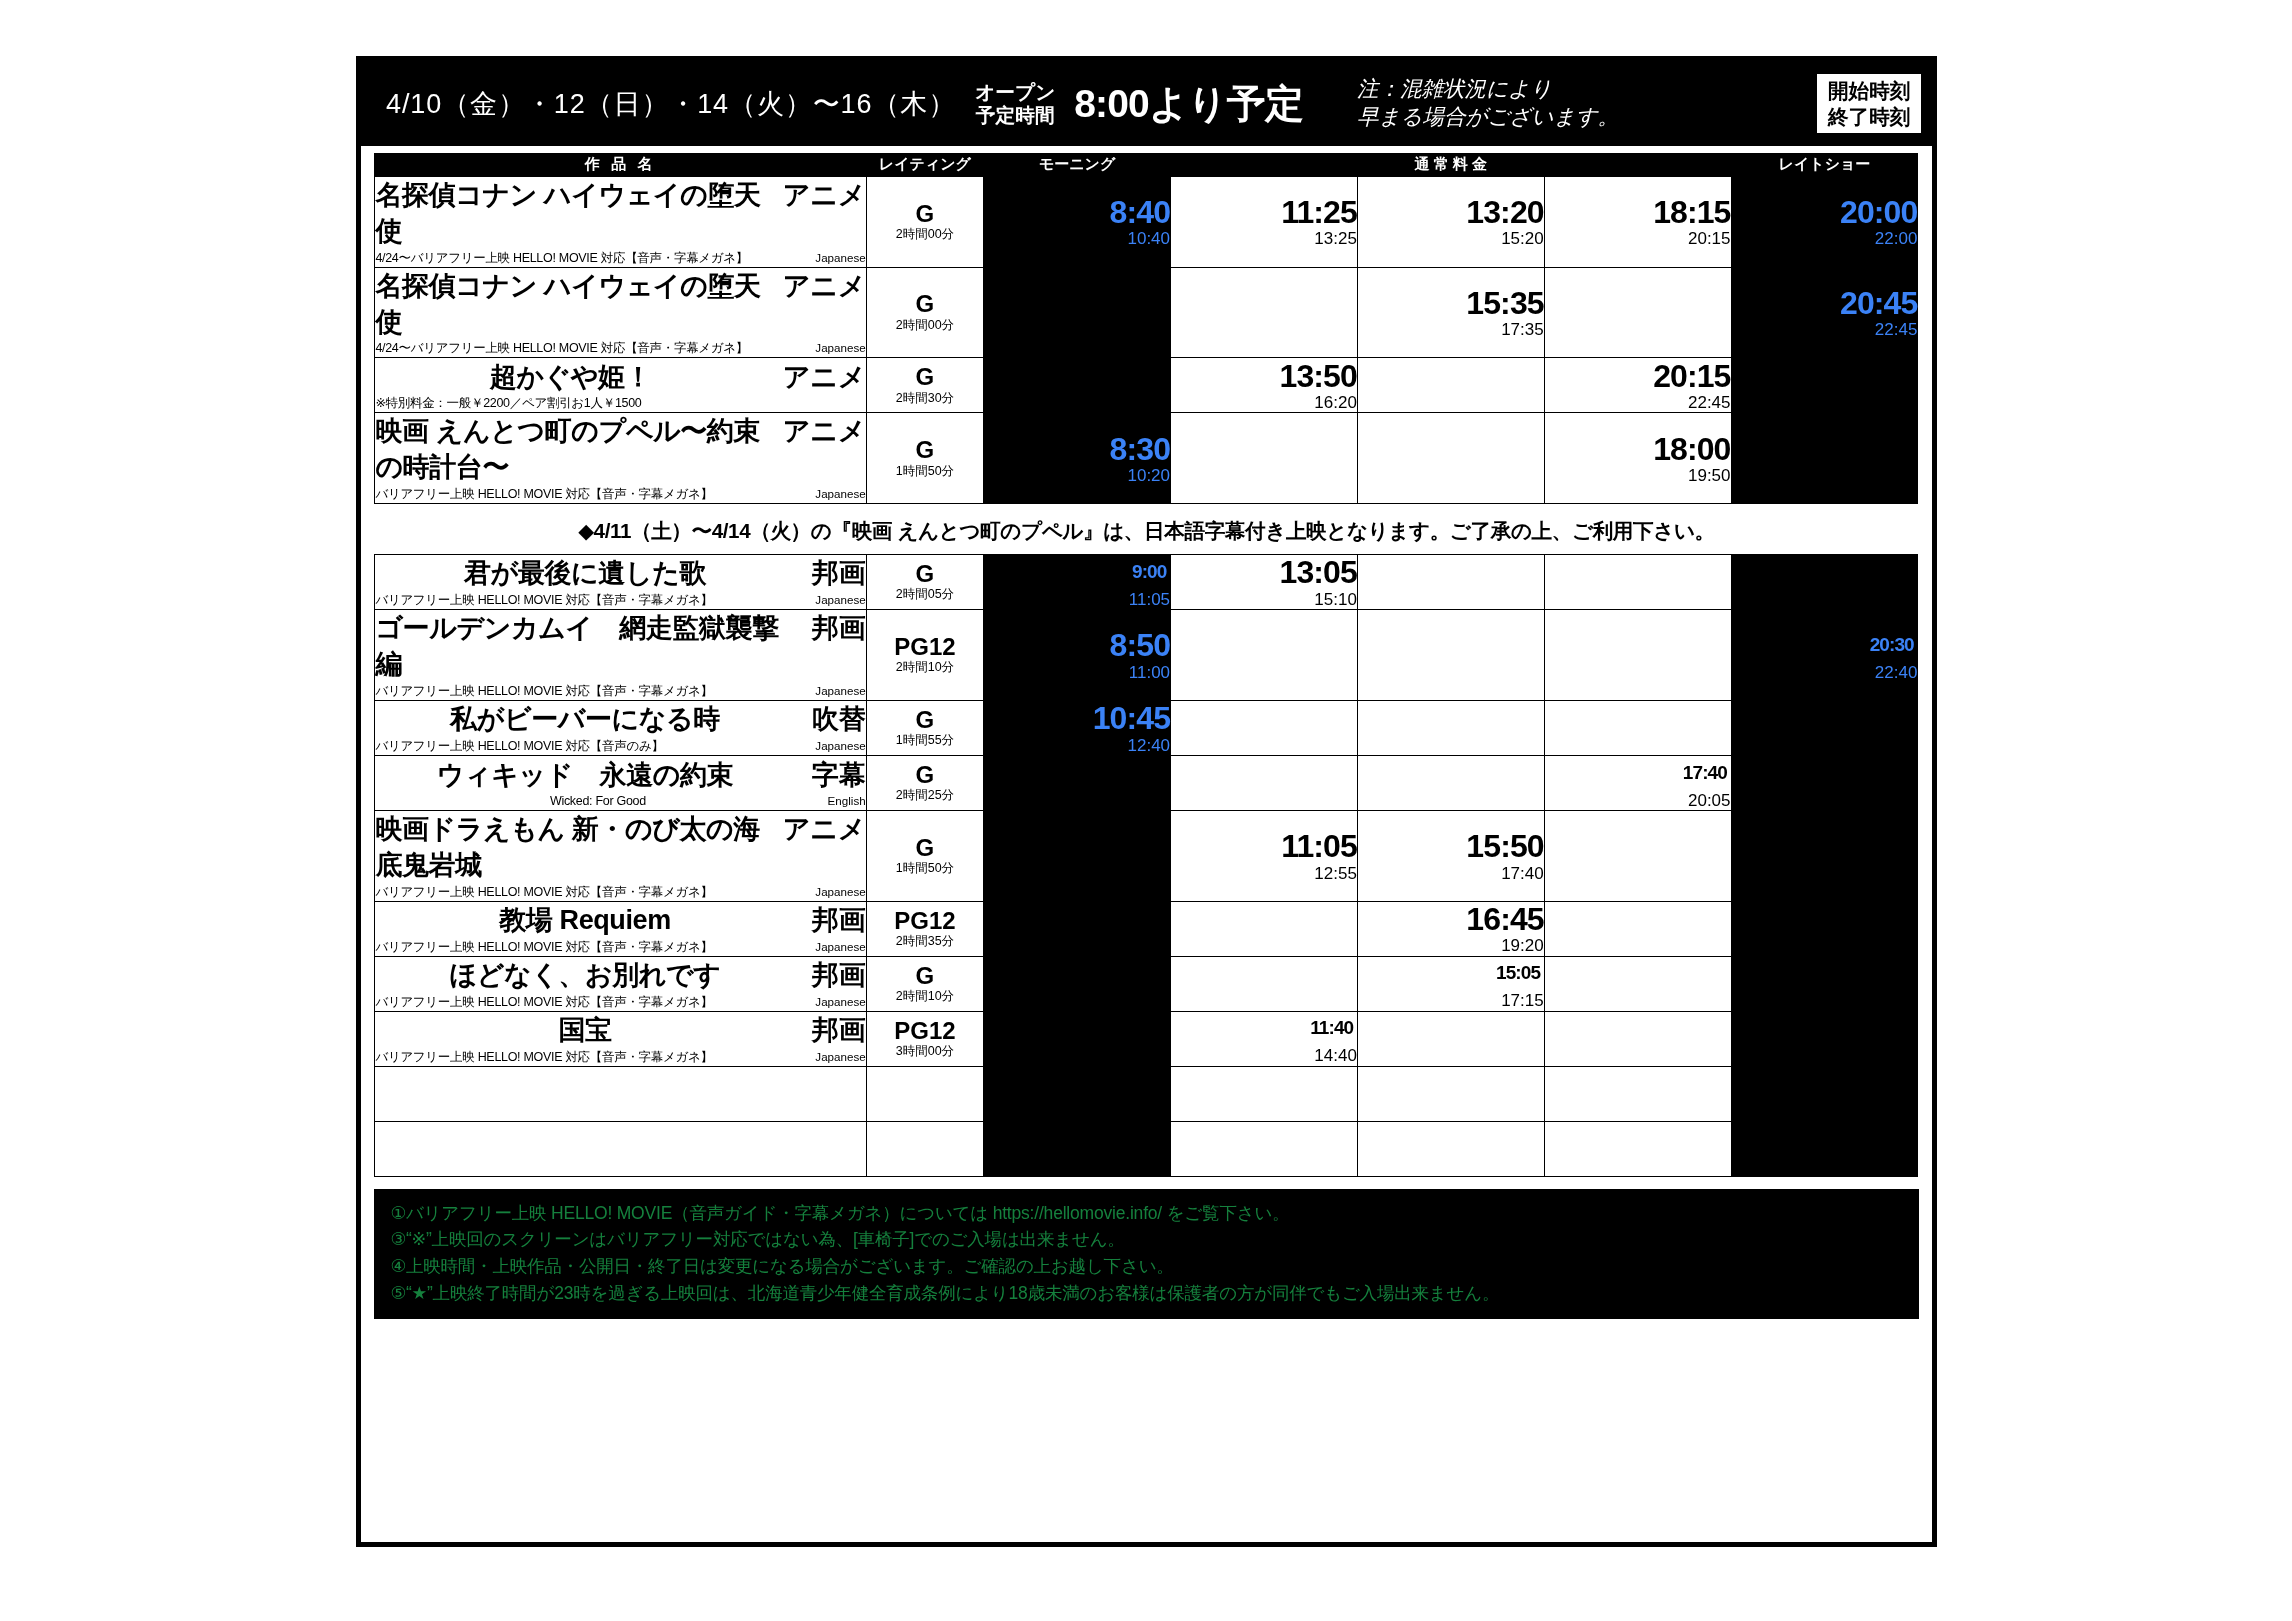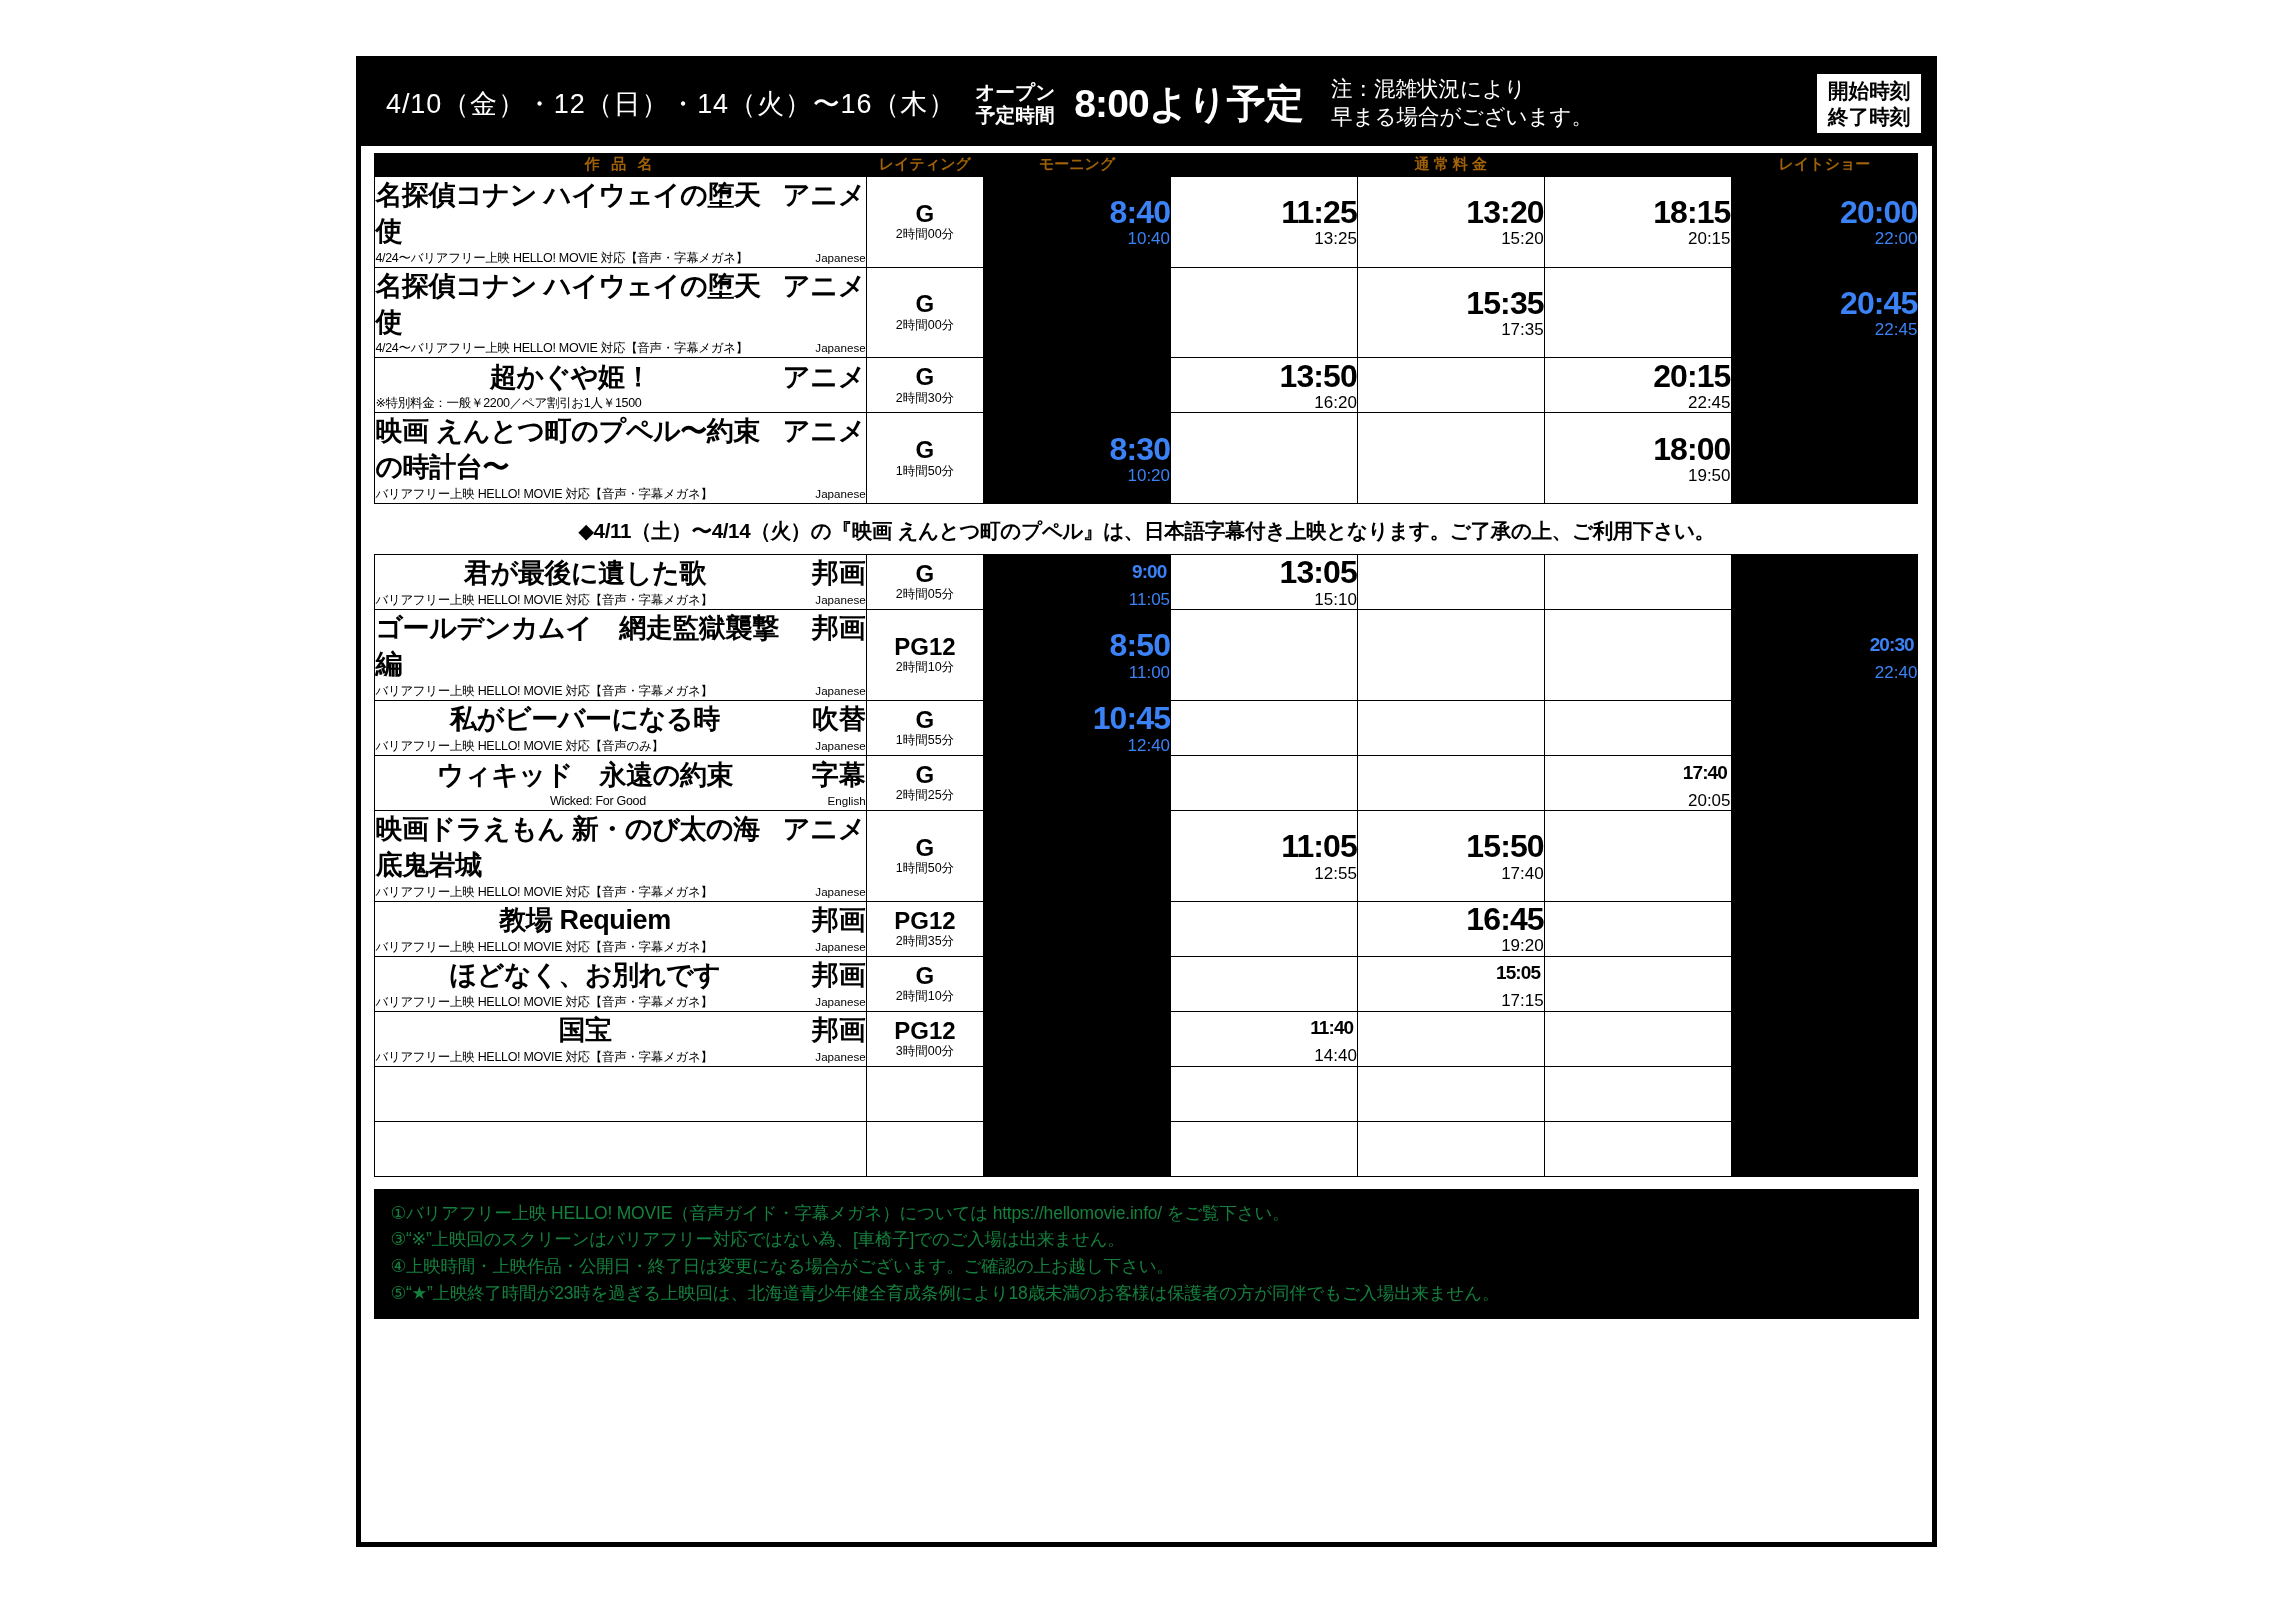--- a/index.html
+++ b/index.html
@@ -13,30 +13,30 @@
     background:#ffffff;border:5.4px solid #000;box-sizing:border-box;
   }
   
   .header{
     height:85px;display:flex;align-items:center;background:#000;color:#fff;
     padding:0 9px;box-sizing:border-box;gap:19px;
   }
   .hdr-dates{font-size:27px;letter-spacing:0.9px;white-space:nowrap;padding-left:16px;}
   .hdr-open{font-size:19.7px;line-height:1.15;text-align:center;white-space:nowrap;font-weight:bold;}
   .hdr-time{font-size:39px;font-weight:bold;white-space:nowrap;letter-spacing:-0.9px;}
-  .hdr-note{font-size:21.5px;line-height:1.3;white-space:nowrap;margin-left:9px;}
+  .hdr-note{font-size:21.5px;line-height:1.3;white-space:nowrap;margin-left:35px;font-style:italic;}
   .hdr-legend{
     margin-left:auto;background:#fff;color:#000;border:2.7px solid #000;
     padding:3.6px 10.7px;text-align:center;font-size:20.6px;line-height:1.25;font-weight:bold;
     white-space:nowrap;
   }
   
   table.grid{border-collapse:collapse;width:calc(100% - 27px);margin:7.2px 13.4px 0 13.4px;table-layout:fixed;}
   table.grid td,table.grid th{border:1.8px solid #000;padding:0;}
-  .colhdr td{background:#000;color:#a16207;text-align:center;font-size:15px;height:21.5px;font-weight:bold;}
+  .colhdr td{background:#000;color:#ffffff;text-align:center;font-size:15px;height:21.5px;font-weight:bold;}
   .colhdr td.title-h{letter-spacing:3.6px;}
   .cell-title{padding:2.7px 7.2px 1.8px 7.2px;vertical-align:middle;}
   .t-main{display:flex;align-items:baseline;justify-content:space-between;}
   .t-name{font-size:27px;font-weight:bold;letter-spacing:-0.4px;}
   .t-name.ctr{flex:1;text-align:center;}
   .t-kind{font-size:27px;font-weight:bold;margin-left:17px;white-space:nowrap;}
   .t-sub{display:flex;align-items:baseline;justify-content:space-between;margin-top:0.9px;}
   .t-subtext{font-size:12.5px;letter-spacing:-0.3px;}
   .t-lang{font-size:11.6px;white-space:nowrap;margin-left:7.2px;}
   .cell-rate{text-align:center;vertical-align:middle;}

